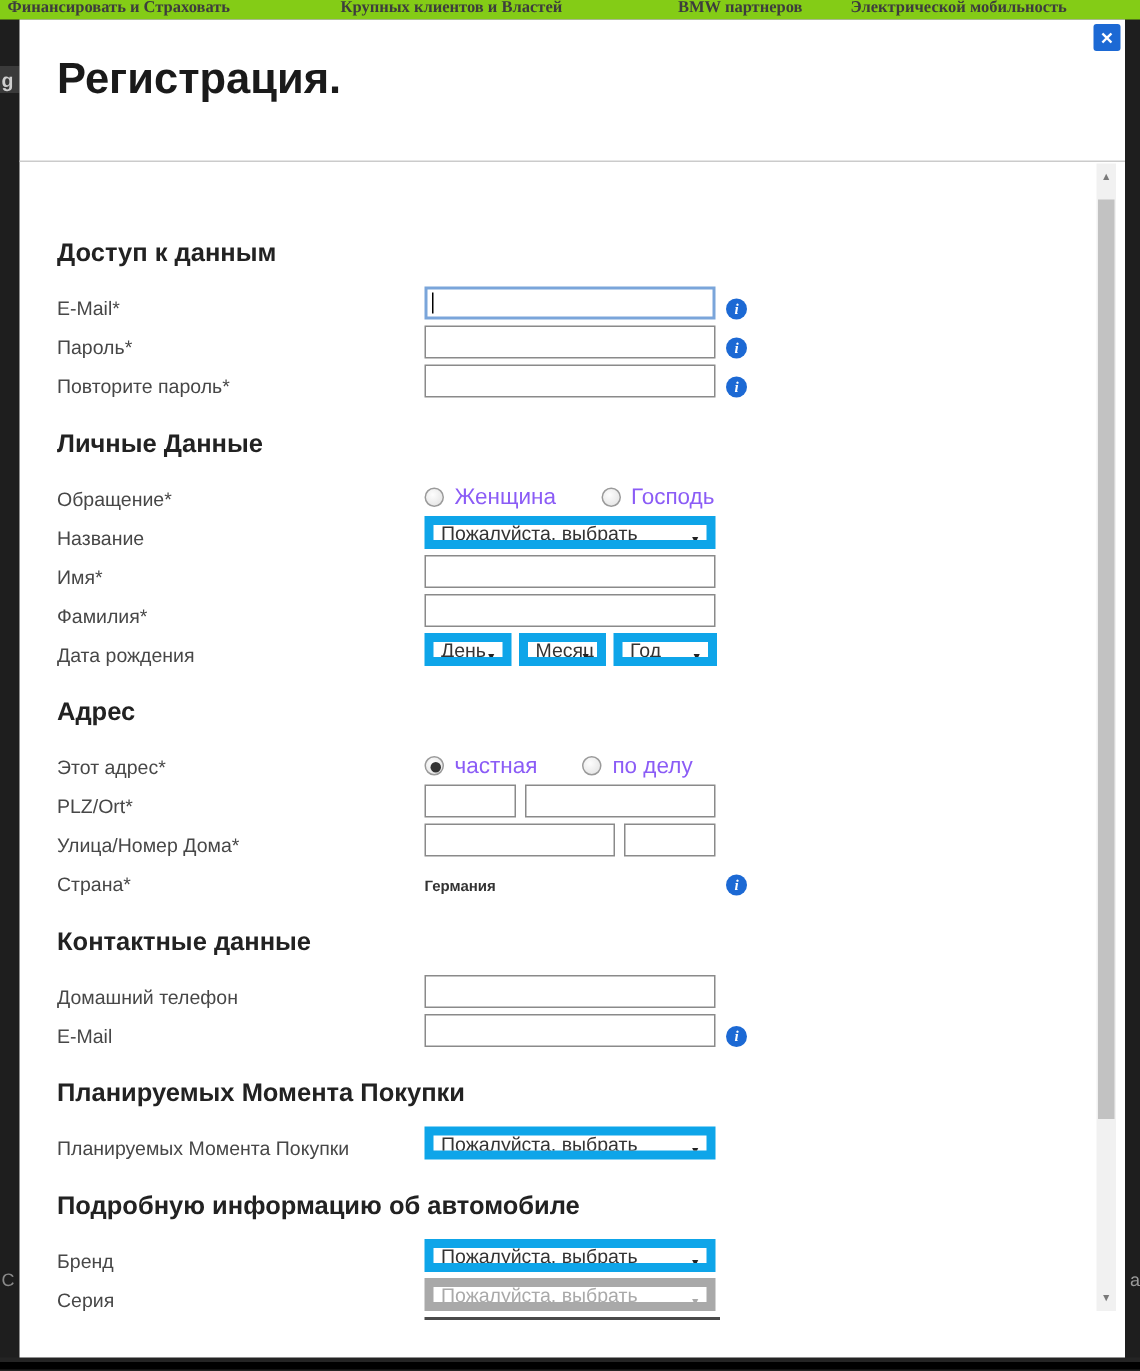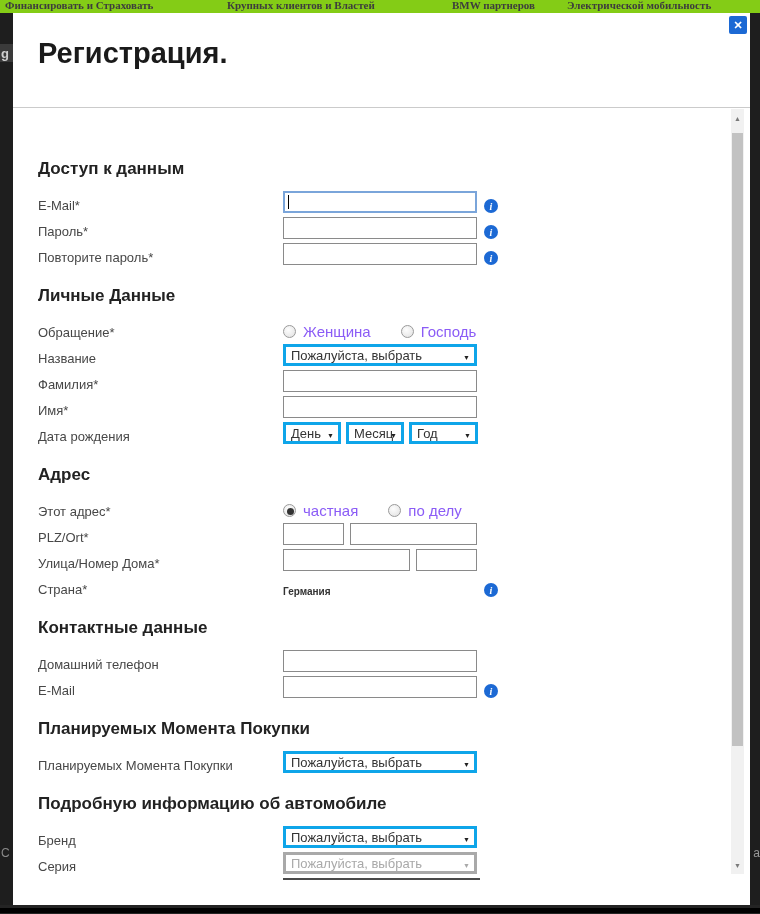--- a/index.html
+++ b/index.html
@@ -46,21 +46,21 @@
   .lbl { width:245px; flex-shrink:0; font-size:13px; color:#474747; }
 
   .txt { width:194px; height:22px; border:1px solid #8a8a8a; background:#fff; font-size:13px; padding:0 5px;
          font-family:"Liberation Sans", sans-serif; outline:none; }
   .input-wrap { position:relative; display:flex; align-items:center; }
   .txt.focused { border:2px solid #7aa5da; }
   .caret { position:absolute; left:5px; top:4px; width:1px; height:14px; background:#000; }
   .w-small { width:61px; } .w-large { width:127px; }
   .gap { margin-right:6px; }
 
-  .sel { width:194px; height:22px; border:3px solid #0ea5e9; background:#fff; position:relative;
+  .sel { width:194px; height:22px; border:6px solid #0ea5e9; background:#fff; position:relative;
          display:flex; align-items:center; padding:0 16px 0 5px; font-size:13px; color:#333;
          white-space:nowrap; overflow:hidden; cursor:pointer; }
   .sel .arr { position:absolute; right:4px; top:7px; font-size:7px; color:#222; }
   .sel.d-day { width:58px; margin-right:5px; } .sel.d-month { width:58px; margin-right:5px; } .sel.d-year { width:69px; }
   .sel.disabled { color:#a9a9a9; border-color:#a9a9a9; cursor:default; }
   .sel.disabled .arr { color:#a9a9a9; }
 
   .radio-group { display:flex; align-items:center; }
   .radio-opt { display:flex; align-items:center; margin-right:30px; font-size:15px; color:#8b5cf6; }
   .radio { width:13px; height:13px; border-radius:50%; border:1px solid #9a9a9a;
@@ -140,25 +140,25 @@
         </div>
       </div>
       <div class="row">
         <span class="lbl">Название</span>
         <div class="sel">
           <span>Пожалуйста, выбрать</span>
           <span class="arr">▼</span>
         </div>
       </div>
       <div class="row">
+        <span class="lbl">Имя*</span>
+        <input class="txt" style="">
+      </div>
+      <div class="row">
         <span class="lbl">Фамилия*</span>
-        <input class="txt" style="">
-      </div>
-      <div class="row">
-        <span class="lbl">Имя*</span>
         <input class="txt" style="">
       </div>
       <div class="row">
         <span class="lbl">Дата рождения</span>
         <div class="sel d-day">
           <span>День</span>
           <span class="arr">▼</span>
         </div>
         <div class="sel d-month">
           <span>Месяц</span>

